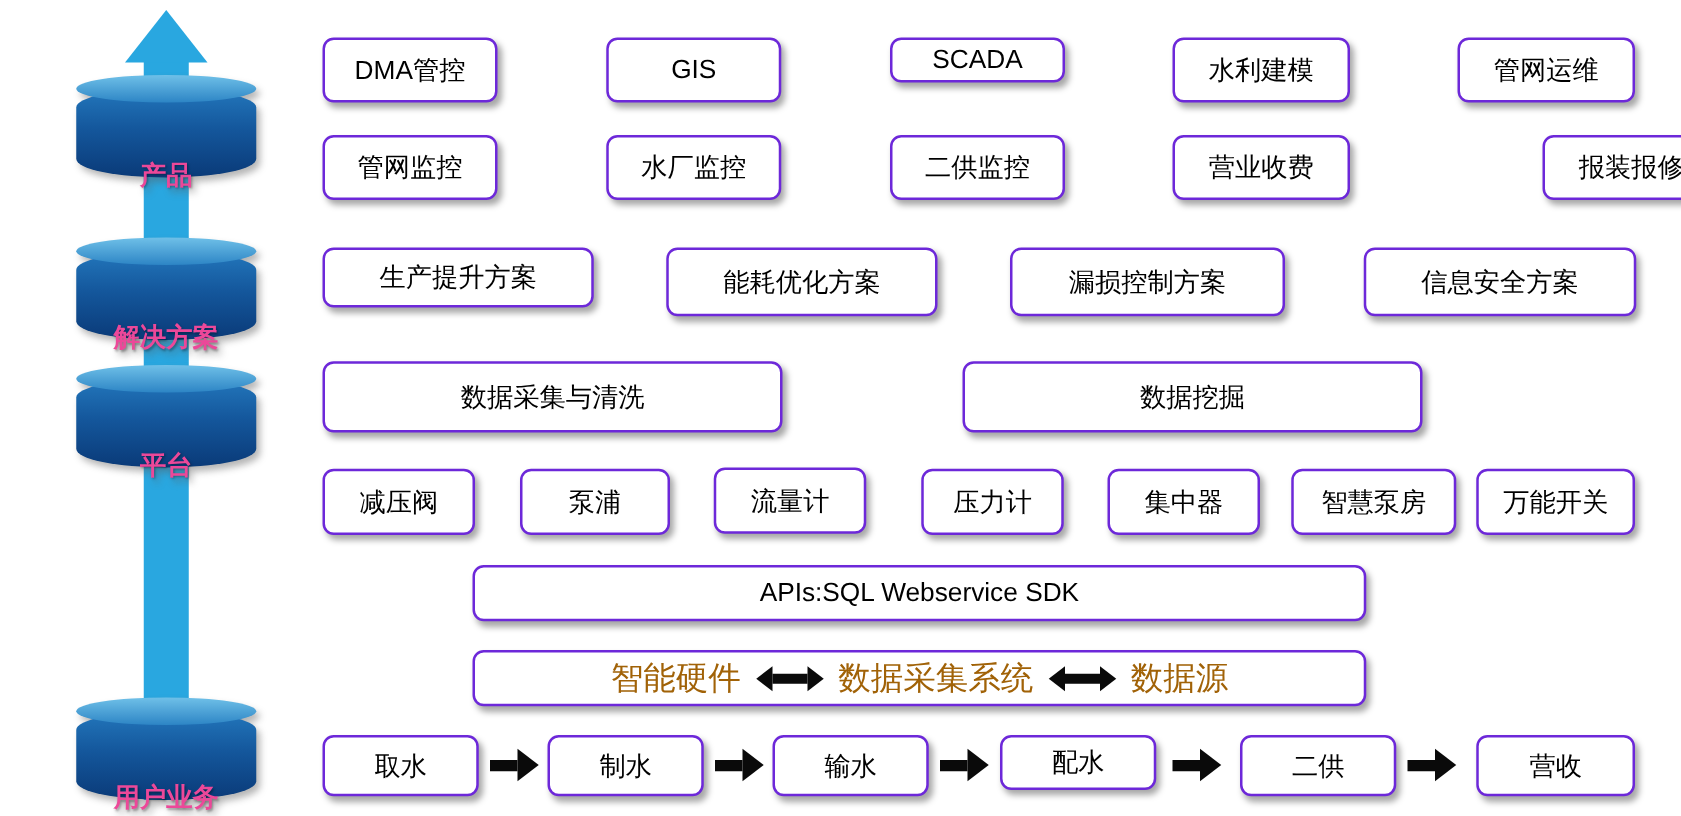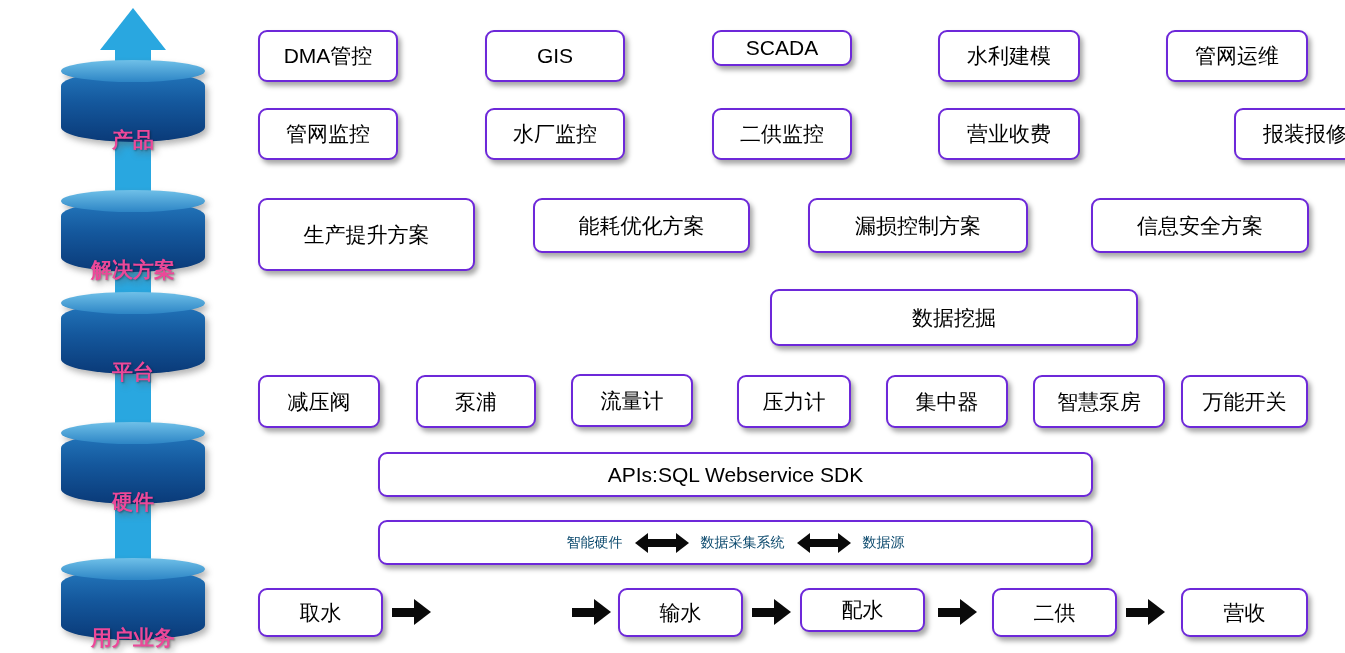--- a/index.html
+++ b/index.html
@@ -45,21 +45,21 @@
                    border-bottom:13px solid transparent; border-left:17px solid #0a0a0a; }
 
   
   .darrow { display:inline-flex; align-items:center; margin:0 12px; }
   .darrow .head-l { width:0; height:0; border-top:10px solid transparent;
                     border-bottom:10px solid transparent; border-right:13px solid #0a0a0a; }
   .darrow .shaft  { width:28px; height:8px; background:#0a0a0a; }
   .darrow .head-r { width:0; height:0; border-top:10px solid transparent;
                     border-bottom:10px solid transparent; border-left:13px solid #0a0a0a; }
 
-  .flowbar-text { font-size:14px; color:#0c4a6e; }
+  .flowbar-text { font-size:26px; color:#a16207; }
 </style>
 </head>
 <body>
 
 <div class="canvas">
 
   <div class="up-shaft"></div>
   <div class="up-head"></div>
 
   <div class="cylinder" style="top:60px">
@@ -70,25 +70,20 @@
   <div class="cylinder" style="top:190px">
     <div class="cyl-body"></div>
     <div class="cyl-top"></div>
     <div class="cyl-label">解决方案</div>
   </div>
   <div class="cylinder" style="top:292px">
     <div class="cyl-body"></div>
     <div class="cyl-top"></div>
     <div class="cyl-label">平台</div>
   </div>
-  <div class="cylinder" style="top:422px">
-    <div class="cyl-body"></div>
-    <div class="cyl-top"></div>
-    <div class="cyl-label">硬件</div>
-  </div>
   <div class="cylinder" style="top:558px">
     <div class="cyl-body"></div>
     <div class="cyl-top"></div>
     <div class="cyl-label">用户业务</div>
   </div>
 
   <div class="box" style="left:258px;top:30px;width:140px;height:52px">
       <span>DMA管控</span>
     </div>
   <div class="box" style="left:485px;top:30px;width:140px;height:52px">
@@ -113,33 +108,36 @@
   <div class="box" style="left:712px;top:108px;width:140px;height:52px">
       <span>二供监控</span>
     </div>
   <div class="box" style="left:938px;top:108px;width:142px;height:52px">
       <span>营业收费</span>
     </div>
   <div class="box" style="left:1234px;top:108px;width:142px;height:52px">
       <span>报装报修</span>
     </div>
 
-  <div class="box" style="left:258px;top:198px;width:217px;height:73px">
+  <div class="box" style="left:258px;top:198px;width:217px;height:48px">
       <span>生产提升方案</span>
     </div>
   <div class="box" style="left:533px;top:198px;width:217px;height:55px">
       <span>能耗优化方案</span>
     </div>
   <div class="box" style="left:808px;top:198px;width:220px;height:55px">
       <span>漏损控制方案</span>
     </div>
   <div class="box" style="left:1091px;top:198px;width:218px;height:55px">
       <span>信息安全方案</span>
     </div>
 
+  <div class="box" style="left:258px;top:289px;width:368px;height:57px">
+      <span>数据采集与清洗</span>
+    </div>
   <div class="box" style="left:770px;top:289px;width:368px;height:57px">
       <span>数据挖掘</span>
     </div>
 
   <div class="box" style="left:258px;top:375px;width:122px;height:53px">
       <span>减压阀</span>
     </div>
   <div class="box" style="left:416px;top:375px;width:120px;height:53px">
       <span>泵浦</span>
     </div>
@@ -179,20 +177,23 @@
     <span class="flowbar-text">数据源</span>
   </div>
 
   <div class="box" style="left:258px;top:588px;width:125px;height:49px">
       <span>取水</span>
     </div>
   <div class="rarrow" style="left:392px;top:599px">
       <span class="shaft"></span>
       <span class="head"></span>
     </div>
+  <div class="box" style="left:438px;top:588px;width:125px;height:49px">
+      <span>制水</span>
+    </div>
   <div class="rarrow" style="left:572px;top:599px">
       <span class="shaft"></span>
       <span class="head"></span>
     </div>
   <div class="box" style="left:618px;top:588px;width:125px;height:49px">
       <span>输水</span>
     </div>
   <div class="rarrow" style="left:752px;top:599px">
       <span class="shaft"></span>
       <span class="head"></span>

